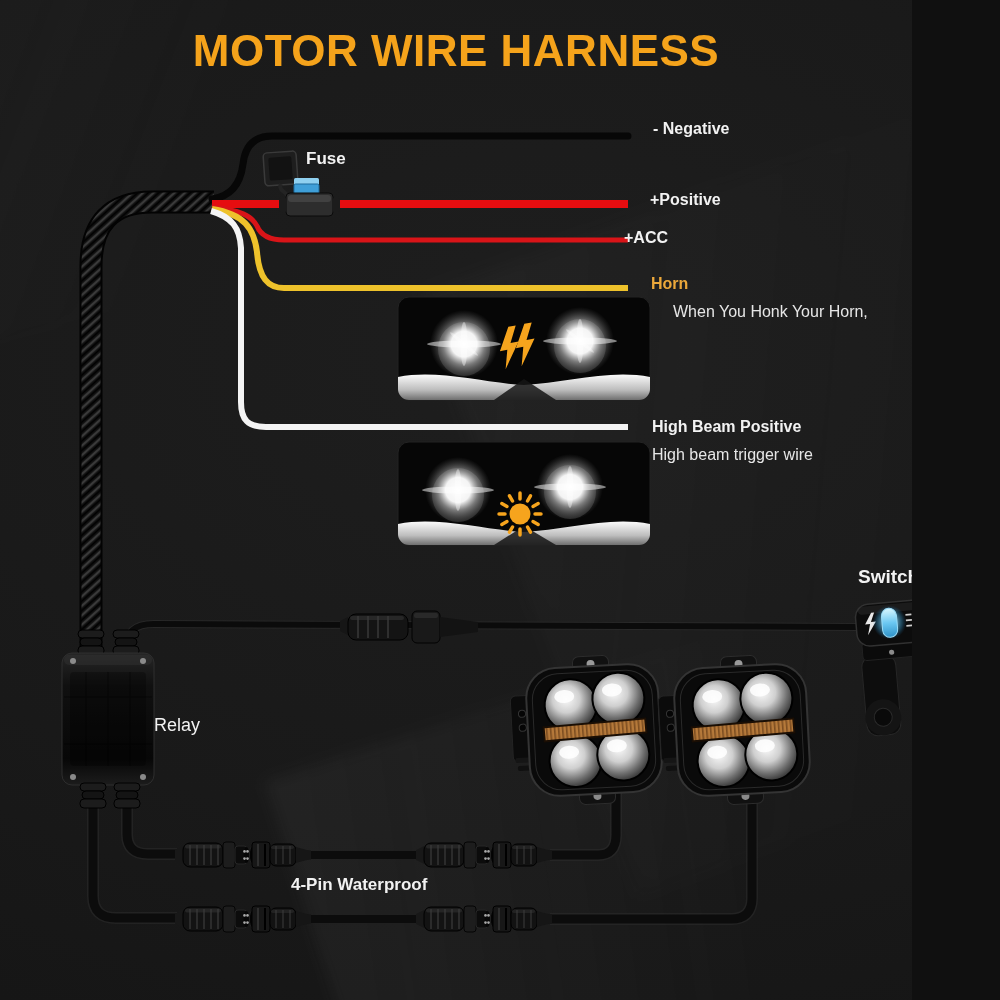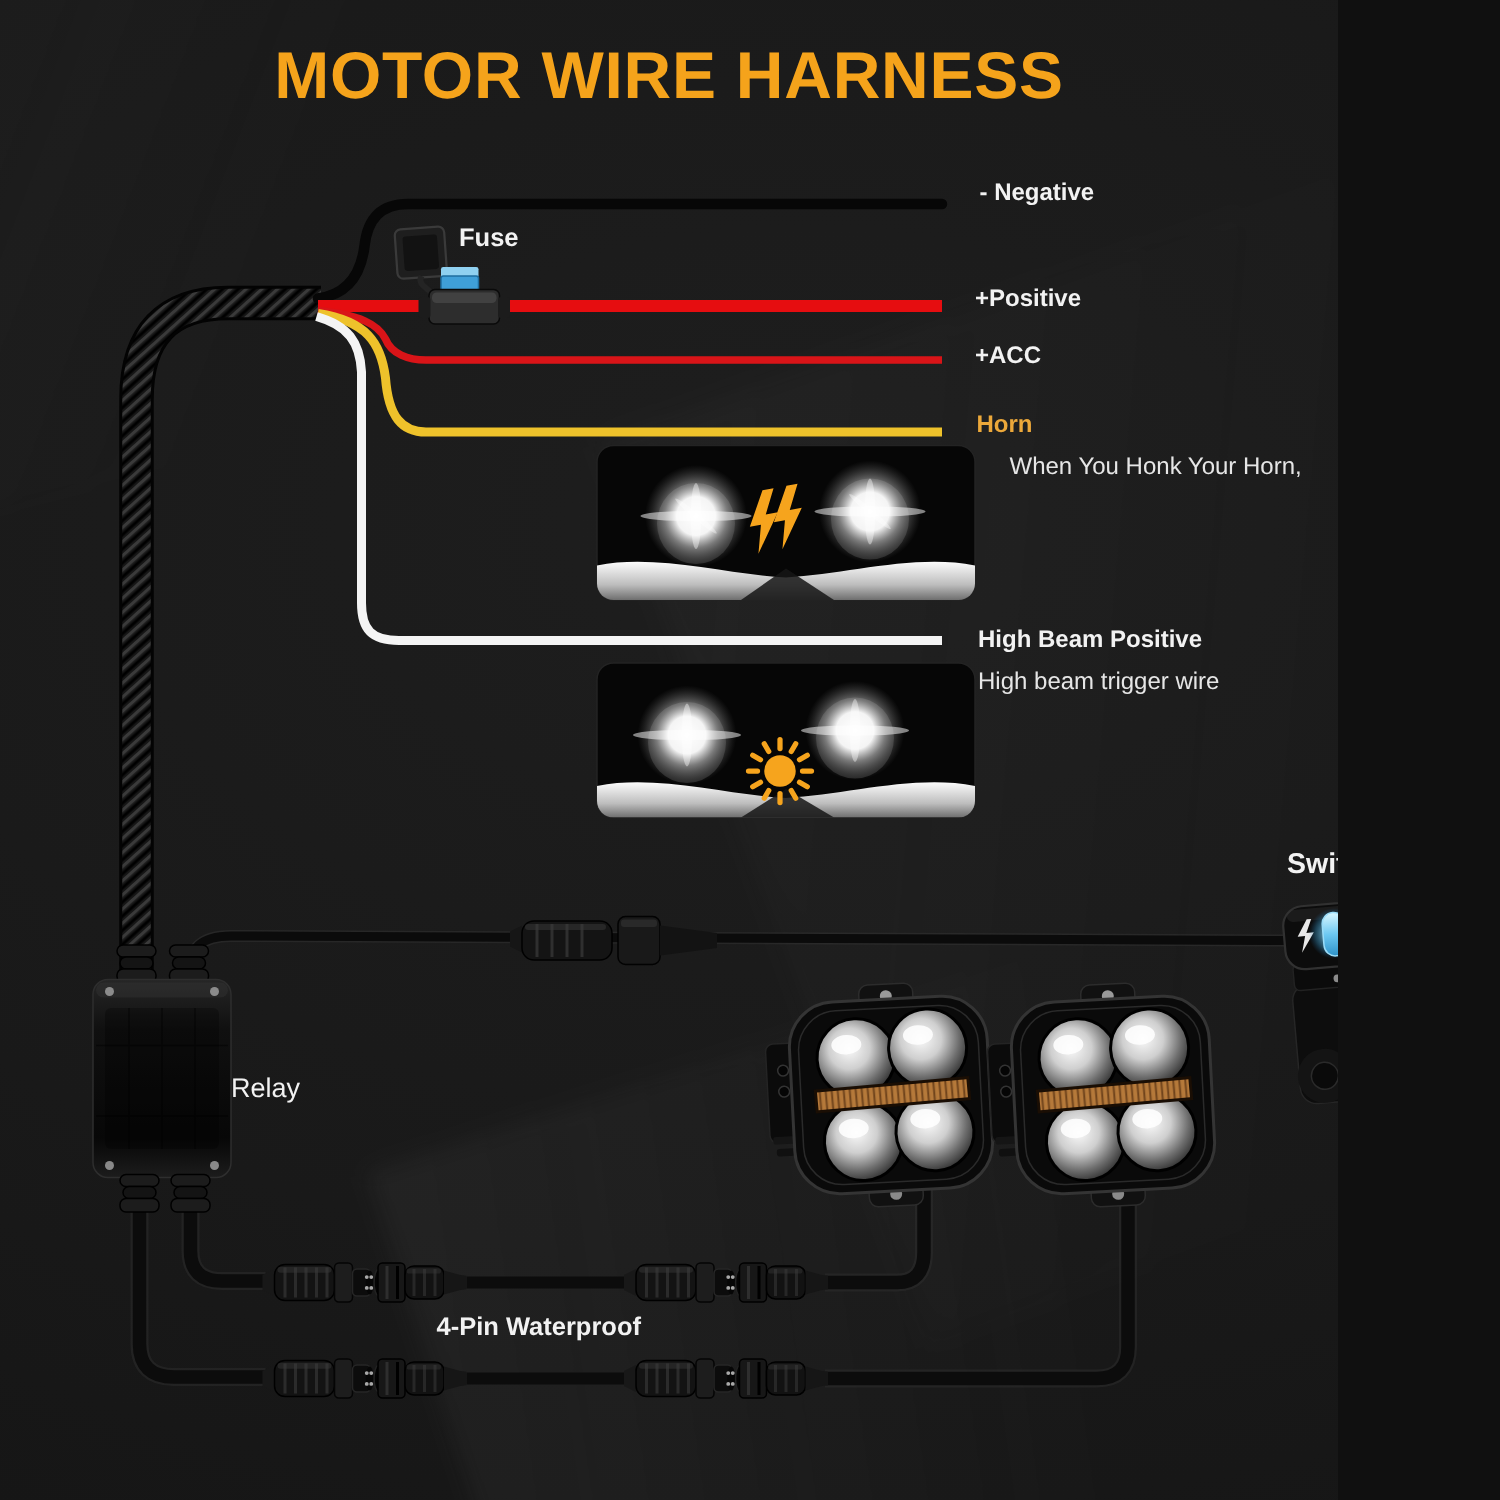--- a/index.html
+++ b/index.html
@@ -1,18 +1,18 @@
 <!DOCTYPE html>
 <html><head>
 <meta charset="utf-8">
 <style>
   html,body{margin:0;padding:0;background:#101010;}
   .stage{position:relative;width:892px;height:1000px;overflow:hidden;
          background:radial-gradient(1400px 900px at 60% 35%, #1e1e1e 0%, #191919 55%, #141414 100%);
-         font-family:"Liberation Sans", sans-serif;}
+         font-family:"Liberation Sans", sans-serif;padding-left:20px;}
   .streak{position:absolute;pointer-events:none;}
   .s1{left:-220px;top:-120px;width:700px;height:420px;background:linear-gradient(125deg,rgba(70,70,70,.16),rgba(0,0,0,0) 60%);transform:rotate(-14deg);filter:blur(6px);}
   .s2{right:-160px;top:180px;width:560px;height:640px;background:linear-gradient(115deg,rgba(80,80,80,.10),rgba(0,0,0,0) 65%);transform:rotate(-20deg);filter:blur(8px);}
   .s3{right:-120px;bottom:-80px;width:720px;height:420px;background:linear-gradient(100deg,rgba(90,90,90,.14),rgba(0,0,0,0) 60%);transform:rotate(-18deg);filter:blur(7px);}
   svg{position:absolute;left:0;top:0;}
   .lbl{position:absolute;white-space:nowrap;color:#f2f2f2;}
   .title{left:0;right:0;top:26px;text-align:center;font-size:44px;font-weight:800;letter-spacing:.5px;color:#F5A31B;}
   .b20{font-size:16px;font-weight:700;}
   .b19{font-size:19px;font-weight:700;text-align:center;}
   .d16{font-size:16px;font-weight:400;color:#e6e6e6;}
@@ -309,21 +309,21 @@
           <line x1="50" y1="25" x2="56" y2="25"></line>
         <path d="M59,11 h3 a8.5,9 0 0 1 0,18 h-3 z" fill="#d8d8d8" stroke="none"></path>
       </g>
     </g>
   </svg>
 
   <div class="lbl title">MOTOR WIRE HARNESS</div>
   <div class="lbl" style="left:306px;top:149px;font-size:17px;font-weight:700;">Fuse</div>
   <div class="lbl b20" style="left:653px;top:120px;">- Negative</div>
   <div class="lbl b20" style="left:650px;top:191px;">+Positive</div>
-  <div class="lbl b20" style="left:650px;top:229px;">+ACC</div>
+  <div class="lbl b20" style="left:624px;top:229px;">+ACC</div>
   <div class="lbl b20 horn-c" style="left:651px;top:275px;">Horn</div>
   <div class="lbl d16" style="left:653px;top:303px;margin-left:20px;">When You Honk Your Horn,</div>
   <div class="lbl b20" style="left:652px;top:418px;">High Beam Positive</div>
   <div class="lbl d16" style="left:652px;top:446px;">High beam trigger wire</div>
   <div class="lbl b19" style="left:858px;top:566px;">Switch</div>
   <div class="lbl" style="left:154px;top:715px;font-size:18px;font-weight:400;">Relay</div>
   <div class="lbl" style="left:291px;top:875px;font-size:17px;font-weight:700;">4-Pin Waterproof</div>
 </div>
 
 </body></html>

